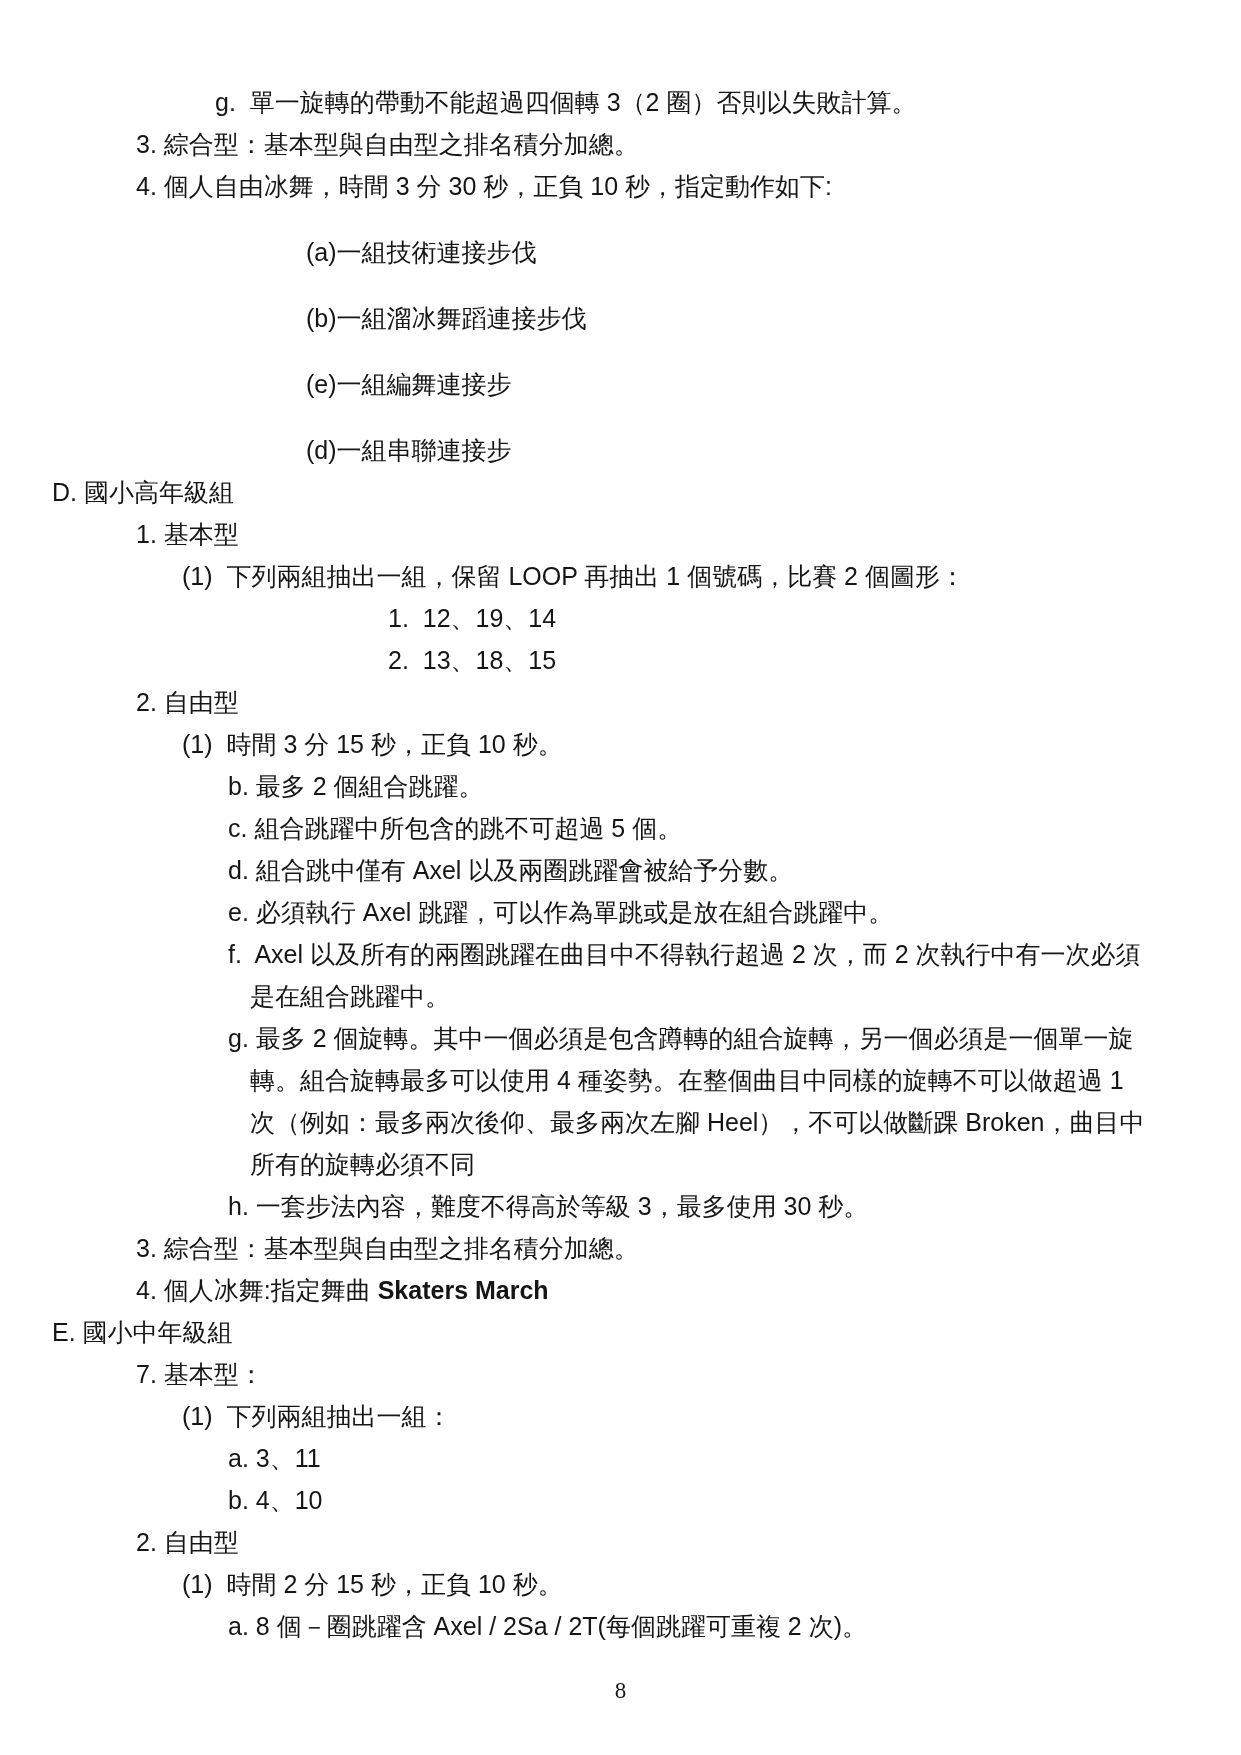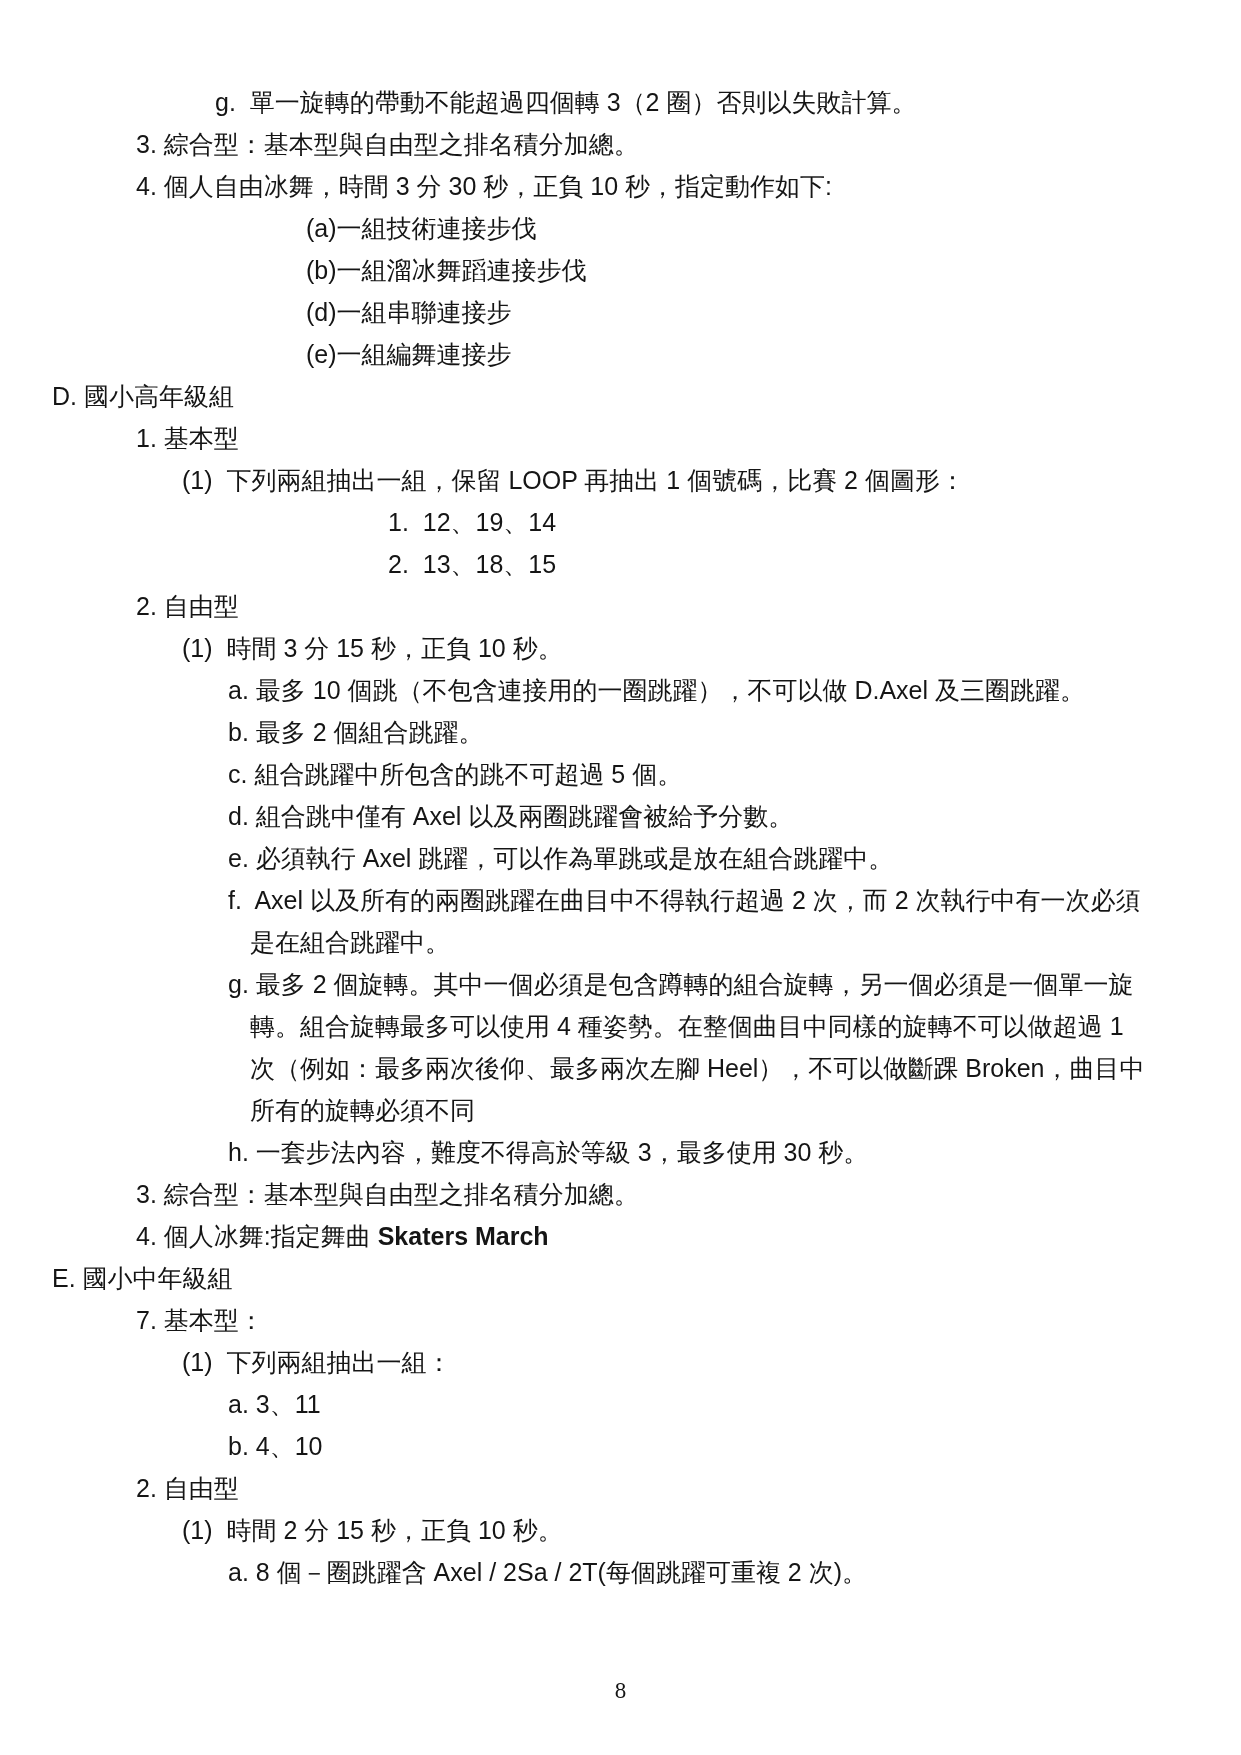--- a/index.html
+++ b/index.html
@@ -29,21 +29,21 @@
     overflow: visible;
   }
   
   .indent-section     { padding-left: 52px; }
   .indent-num         { padding-left: 136px; }
   .indent-paren       { padding-left: 182px; }
   .indent-subnum      { padding-left: 388px; }
   .indent-letter      { padding-left: 228px; }
   .indent-letter-cont { padding-left: 250px; }
   .indent-letter-top  { padding-left: 215px; }
-  .indent-alpha-paren { padding-left: 306px; }
+  .indent-alpha-paren { padding-left: 306px; margin-top: 24px; }
   .bold-run {
     font-weight: 700;
   }
   #footer {
     position: absolute;
     top: 1670px;
     left: 0;
     width: 1241px;
     height: 42px;
     line-height: 42px;
@@ -55,30 +55,29 @@
 </style>
 </head>
 <body>
 
 <div id="doc">
     <div class="line indent-letter-top"><span>g.  單一旋轉的帶動不能超過四個轉 3（2 圈）否則以失敗計算。</span></div>
     <div class="line indent-num"><span>3. 綜合型：基本型與自由型之排名積分加總。</span></div>
     <div class="line indent-num"><span>4. 個人自由冰舞，時間 3 分 30 秒，正負 10 秒，指定動作如下:</span></div>
     <div class="line indent-alpha-paren"><span>(a)一組技術連接步伐</span></div>
     <div class="line indent-alpha-paren"><span>(b)一組溜冰舞蹈連接步伐</span></div>
+    <div class="line indent-alpha-paren"><span>(e)一組編舞連接步</span></div>
     <div class="line indent-alpha-paren"><span>(d)一組串聯連接步</span></div>
-    <div class="line indent-alpha-paren"><span>(e)一組編舞連接步</span></div>
     <div class="line indent-section"><span>D. 國小高年級組</span></div>
     <div class="line indent-num"><span>1. 基本型</span></div>
     <div class="line indent-paren"><span>(1)  下列兩組抽出一組，保留 LOOP 再抽出 1 個號碼，比賽 2 個圖形：</span></div>
     <div class="line indent-subnum"><span>1.  12、19、14</span></div>
     <div class="line indent-subnum"><span>2.  13、18、15</span></div>
     <div class="line indent-num"><span>2. 自由型</span></div>
     <div class="line indent-paren"><span>(1)  時間 3 分 15 秒，正負 10 秒。</span></div>
-    <div class="line indent-letter"><span>a. 最多 10 個跳（不包含連接用的一圈跳躍），不可以做 D.Axel 及三圈跳躍。</span></div>
     <div class="line indent-letter"><span>b. 最多 2 個組合跳躍。</span></div>
     <div class="line indent-letter"><span>c. 組合跳躍中所包含的跳不可超過 5 個。</span></div>
     <div class="line indent-letter"><span>d. 組合跳中僅有 Axel 以及兩圈跳躍會被給予分數。</span></div>
     <div class="line indent-letter"><span>e. 必須執行 Axel 跳躍，可以作為單跳或是放在組合跳躍中。</span></div>
     <div class="line indent-letter"><span>f.  Axel 以及所有的兩圈跳躍在曲目中不得執行超過 2 次，而 2 次執行中有一次必須</span></div>
     <div class="line indent-letter-cont"><span>是在組合跳躍中。</span></div>
     <div class="line indent-letter"><span>g. 最多 2 個旋轉。其中一個必須是包含蹲轉的組合旋轉，另一個必須是一個單一旋</span></div>
     <div class="line indent-letter-cont"><span>轉。組合旋轉最多可以使用 4 種姿勢。在整個曲目中同樣的旋轉不可以做超過 1</span></div>
     <div class="line indent-letter-cont"><span>次（例如：最多兩次後仰、最多兩次左腳 Heel），不可以做斷踝 Broken，曲目中</span></div>
     <div class="line indent-letter-cont"><span>所有的旋轉必須不同</span></div>

